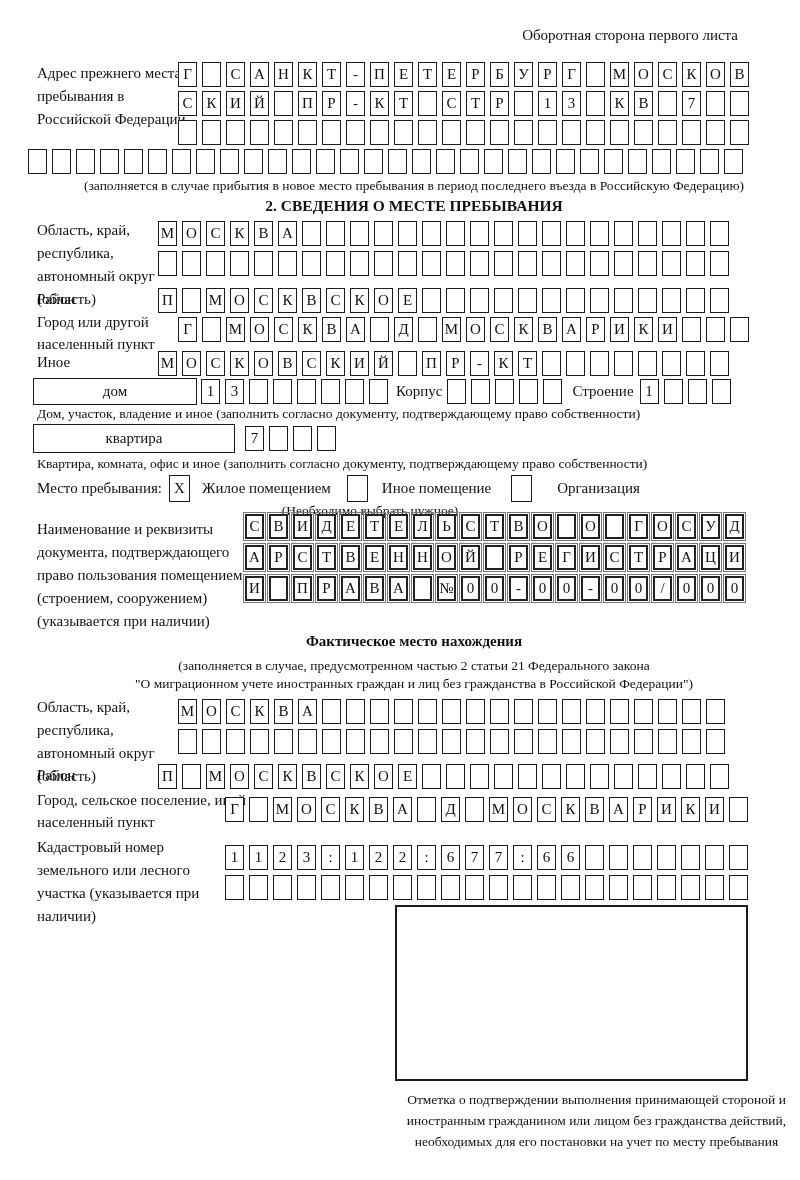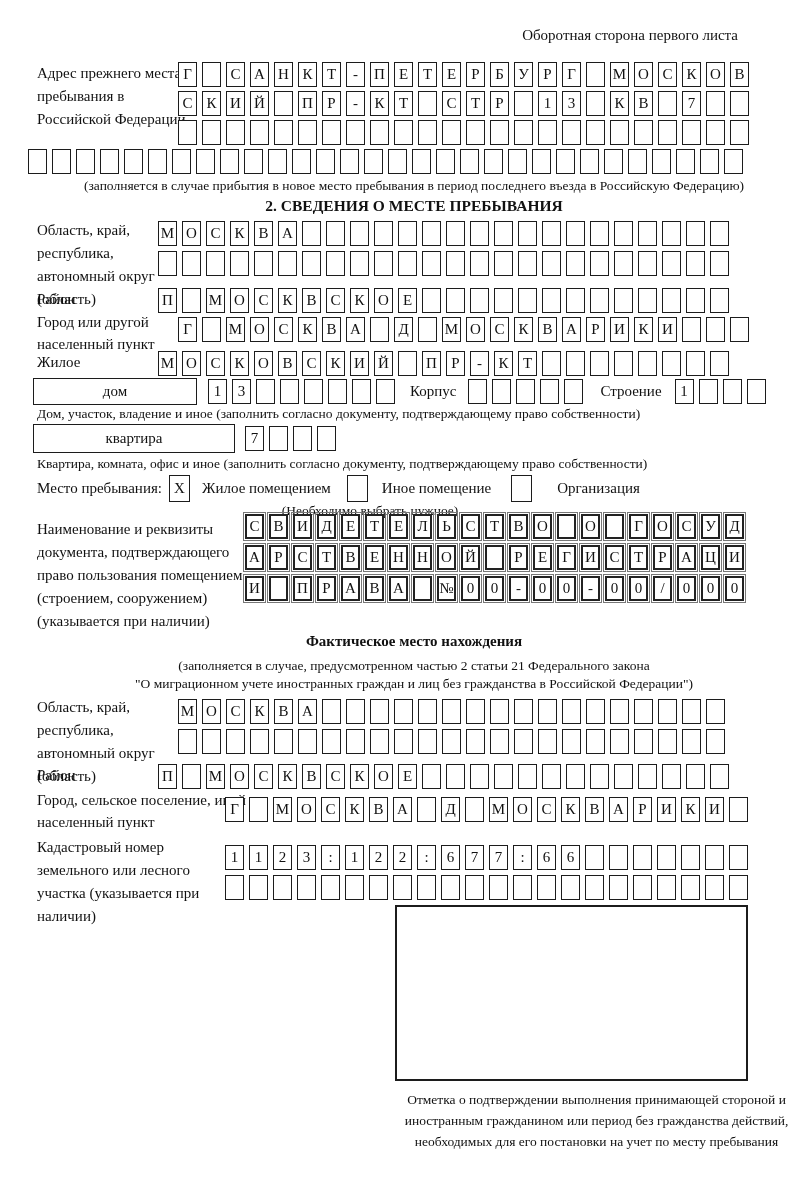--- a/index.html
+++ b/index.html
@@ -261,21 +261,21 @@
       <span class="cell">А</span>
       <span class="cell">Р</span>
       <span class="cell">И</span>
       <span class="cell">К</span>
       <span class="cell">И</span>
       <span class="cell"></span>
       <span class="cell"></span>
       <span class="cell"></span>
     </div>
 
-  <div class="abs lbl" style="left:37px;top:351px;">Жилое</div>
+  <div class="abs lbl" style="left:37px;top:351px;">Иное</div>
   <div class="abs cellrow" style="left:158px;top:351px;">
       <span class="cell">М</span>
       <span class="cell">О</span>
       <span class="cell">С</span>
       <span class="cell">К</span>
       <span class="cell">О</span>
       <span class="cell">В</span>
       <span class="cell">С</span>
       <span class="cell">К</span>
       <span class="cell">И</span>
@@ -289,21 +289,21 @@
       <span class="cell"></span>
       <span class="cell"></span>
       <span class="cell"></span>
       <span class="cell"></span>
       <span class="cell"></span>
       <span class="cell"></span>
       <span class="cell"></span>
       <span class="cell"></span>
     </div>
 
-  <div class="abs flexrow" style="left:33px;top:378px;gap:7px;">
+  <div class="abs flexrow" style="left:33px;top:378px;">
     <div class="widebox" style="width:164px;">дом</div>
     <div class="cellrow" style="margin-left:4px;">
         <span class="cell">1</span>
         <span class="cell">3</span>
         <span class="cell"></span>
         <span class="cell"></span>
         <span class="cell"></span>
         <span class="cell"></span>
         <span class="cell"></span>
         <span class="cell"></span>
@@ -573,15 +573,15 @@
       <span class="cell"></span>
       <span class="cell"></span>
       <span class="cell"></span>
       <span class="cell"></span>
       <span class="cell"></span>
       <span class="cell"></span>
       <span class="cell"></span>
     </div>
 
   <div class="abs stampbox" style="left:395px;top:905px;width:353px;height:176px;"></div>
-  <div class="abs small center" style="left:385px;top:1089px;width:395px;line-height:21px;">Отметка о подтверждении выполнения принимающей стороной и иностранным гражданином или период без гражданства действий, необходимых для его постановки на учет по месту пребывания</div>
+  <div class="abs small center" style="left:385px;top:1089px;width:395px;line-height:21px;">Отметка о подтверждении выполнения принимающей стороной и иностранным гражданином или лицом без гражданства действий, необходимых для его постановки на учет по месту пребывания</div>
 
 </div>
 
 </body></html>

